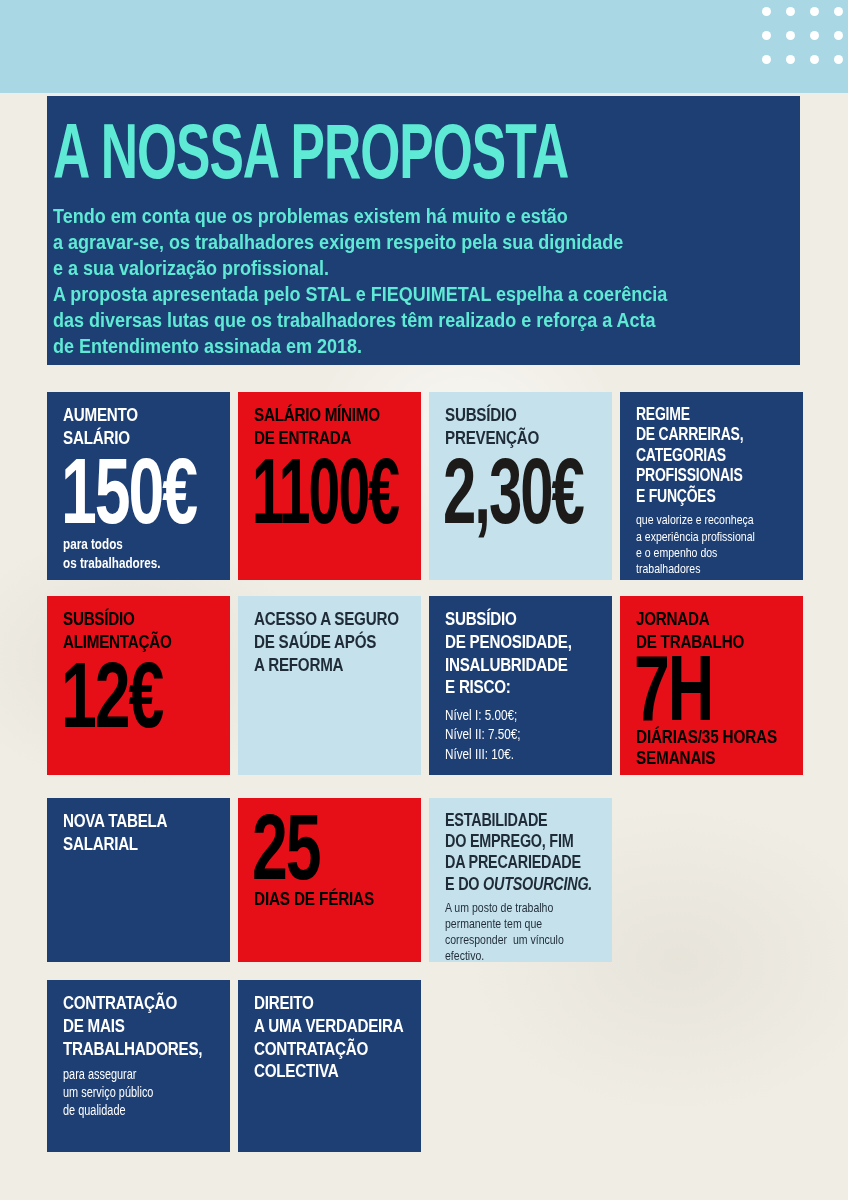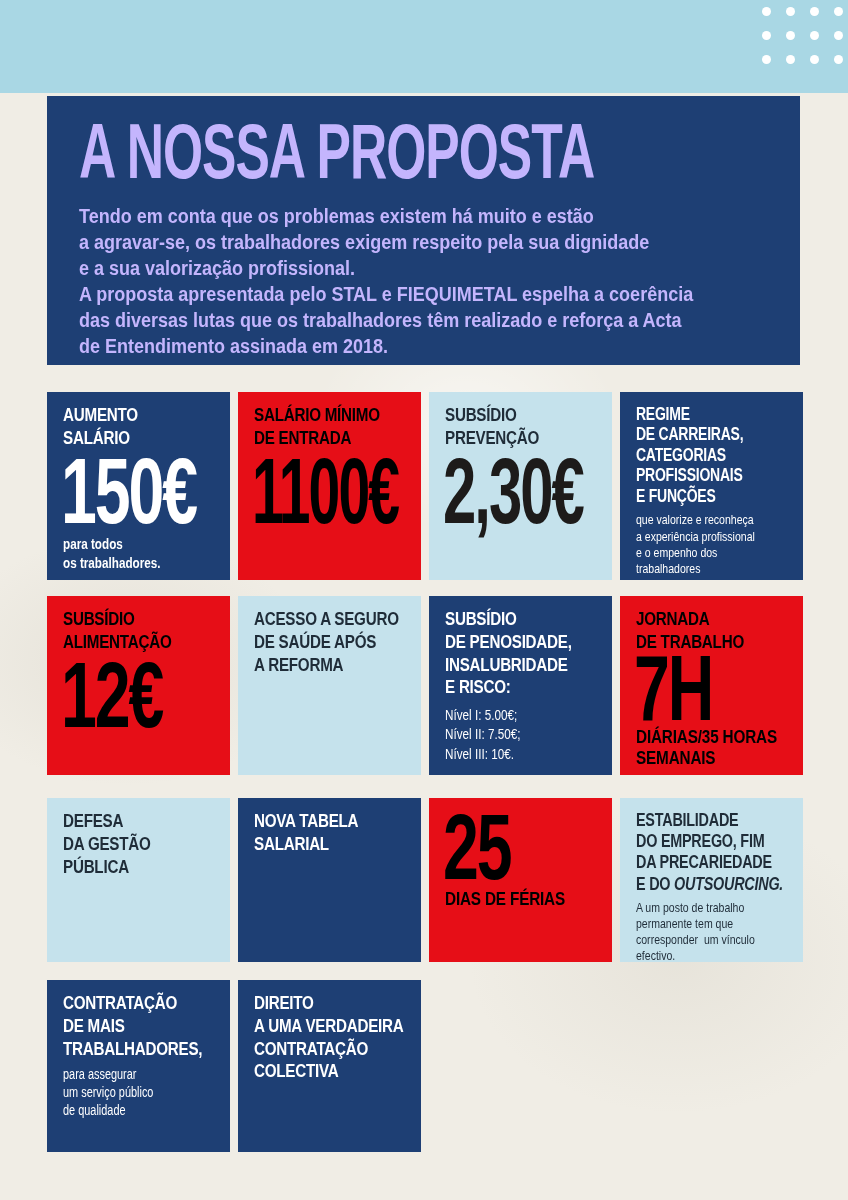--- a/index.html
+++ b/index.html
@@ -11,21 +11,21 @@
       radial-gradient(ellipse 260px 180px at 15% 55%, rgba(180,174,158,.18), transparent 70%),
       radial-gradient(ellipse 300px 220px at 80% 80%, rgba(180,174,158,.15), transparent 70%),
       radial-gradient(ellipse 220px 160px at 55% 35%, rgba(255,255,255,.5), transparent 70%);
   }
   .top-bar{position:absolute;left:0;top:0;width:848px;height:93px;background:#a9d7e4;}
   .dots{position:absolute;top:7px;right:5px;display:grid;
         grid-template-columns:repeat(4,9px);grid-template-rows:repeat(3,9px);gap:15px;}
   .dot{width:9px;height:9px;border-radius:50%;background:#ffffff;}
 
   .intro{position:absolute;left:47px;top:96px;width:753px;height:269px;
-         background:#1e3f74;color:#c4b5fd;box-sizing:border-box;padding:16px 32px;}
+         background:#1e3f74;color:#5eead4;box-sizing:border-box;padding:16px 6px;}
   .intro-title{font-weight:700;font-size:77px;line-height:1.02;letter-spacing:-1.5px;
          white-space:pre;transform:scaleX(.67);transform-origin:0 0;}
   .intro-p{margin-top:12px;font-weight:700;font-size:20px;line-height:1.31;
          white-space:pre;transform:scaleX(.9);transform-origin:0 0;}
 
   .grid{position:absolute;left:47px;top:392px;width:760px;}
   .row{display:flex;gap:8px;}
   .r1{margin-bottom:16px}.r2{margin-bottom:23px}.r3{margin-bottom:18px}
   .r1 .tile{height:188px}.r2 .tile{height:179px}.r3 .tile{height:164px}.r4 .tile{height:172px}
   .tile{width:183px;box-sizing:border-box;padding:12px 16px;overflow:hidden;}
@@ -140,25 +140,20 @@
     <div class="tile red">
       <div class="tile-h">JORNADA
 DE TRABALHO</div>
       <div class="tile-big big-7h">7H</div>
       <div class="tile-sub">DIÁRIAS/35 HORAS
 SEMANAIS</div>
     </div>
   </div>
 
   <div class="row r3">
-    <div class="tile light">
-      <div class="tile-h">DEFESA
-DA GESTÃO
-PÚBLICA</div>
-    </div>
     <div class="tile navy">
       <div class="tile-h">NOVA TABELA
 SALARIAL</div>
     </div>
     <div class="tile red">
       <div class="tile-big" style="margin-top:2px">25</div>
       <div class="tile-sub">DIAS DE FÉRIAS</div>
     </div>
     <div class="tile light dense2">
       <div class="tile-h"><span>ESTABILIDADE

